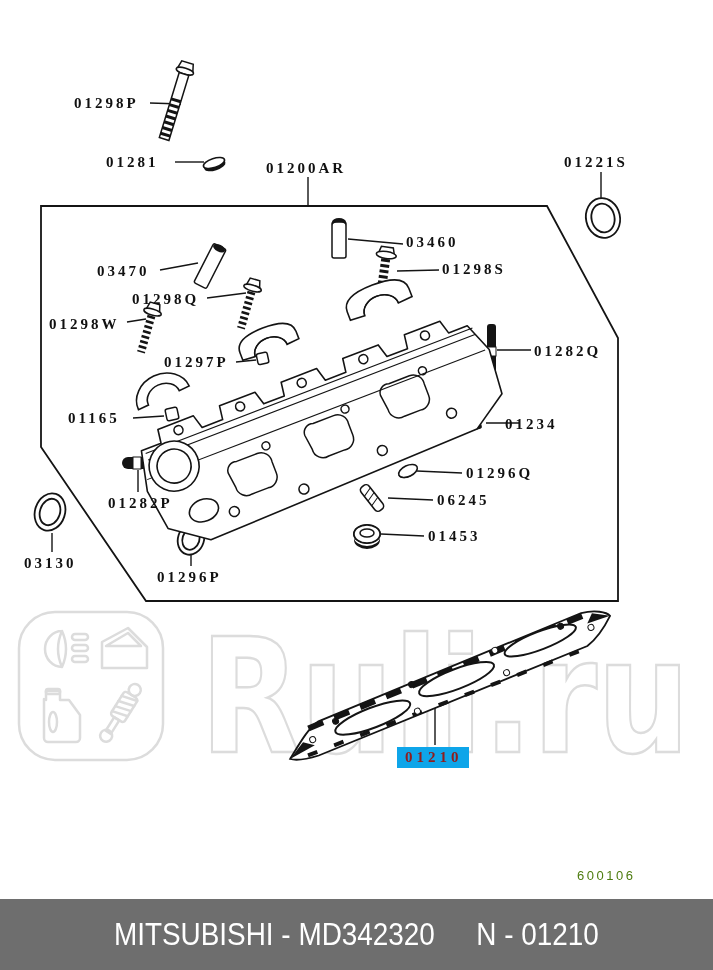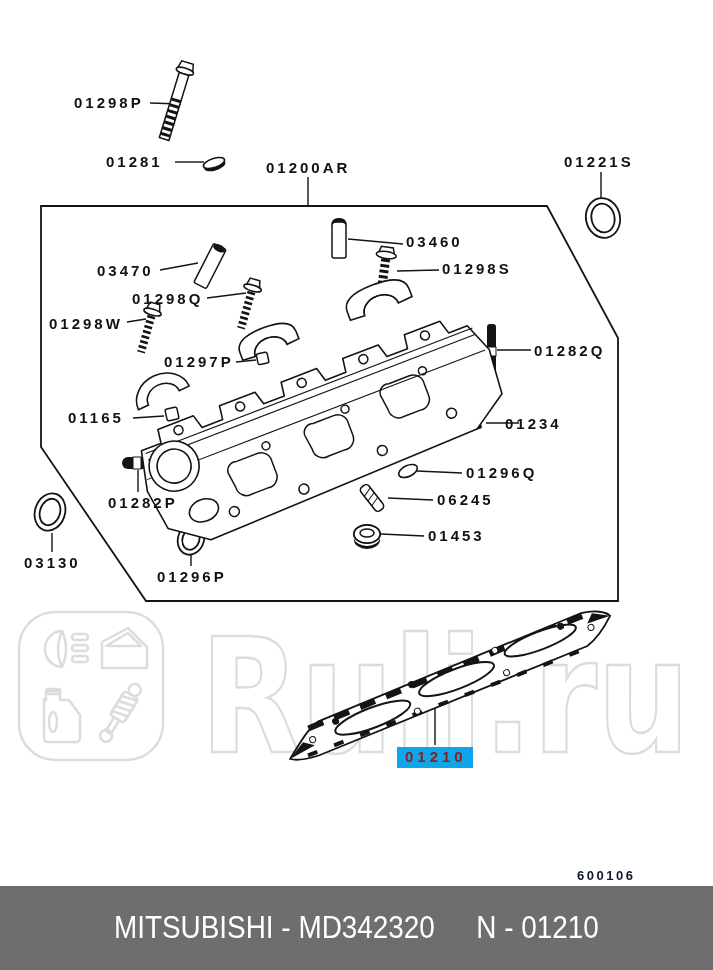--- a/index.html
+++ b/index.html
@@ -5,35 +5,35 @@
   html,body{margin:0;padding:0;background:#fff;}
   #stage{
     position:relative;width:713px;height:970px;background:#fff;overflow:hidden;
     font-family:"Liberation Sans", sans-serif;
   }
   svg{display:block;}
   .layer{position:absolute;left:0;top:0;}
   
   .callout{
     position:absolute;
-    font-family:Liberation Sans, sans-serif;
+    font-family:Liberation Serif, serif;
     font-size:15px;font-weight:bold;color:#111;
     letter-spacing:3px;white-space:nowrap;line-height:16px;
     cursor:pointer;
   }
   .callout.highlight{
     background:#0ea5e9;color:#8f1d1d;
     padding:2px 6px 3px 8px;letter-spacing:4px;
   }
   .fig-code{
     position:absolute;left:577px;top:868px;
-    font-size:13px;font-weight:bold;color:#0f172a;letter-spacing:2.5px;
+    font-size:13px;font-weight:normal;color:#4d7c0f;letter-spacing:2.5px;
   }
   .footer-bar{
-    position:absolute;left:0;bottom:0;width:713px;height:84px;
+    position:absolute;left:0;bottom:0;width:713px;height:71px;
     background:#6e6e6e;display:flex;align-items:center;justify-content:center;
   }
   .footer-text{
     display:flex;gap:46px;color:#fff;font-size:31px;font-weight:400;
     transform:scaleX(0.9);white-space:nowrap;
   }
 </style>
 </head>
 <body>
 

